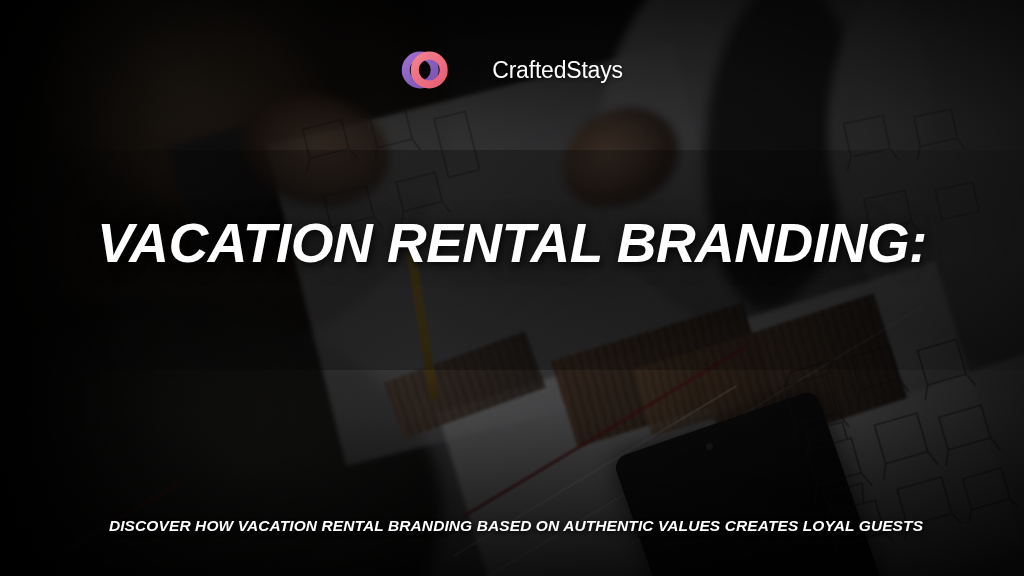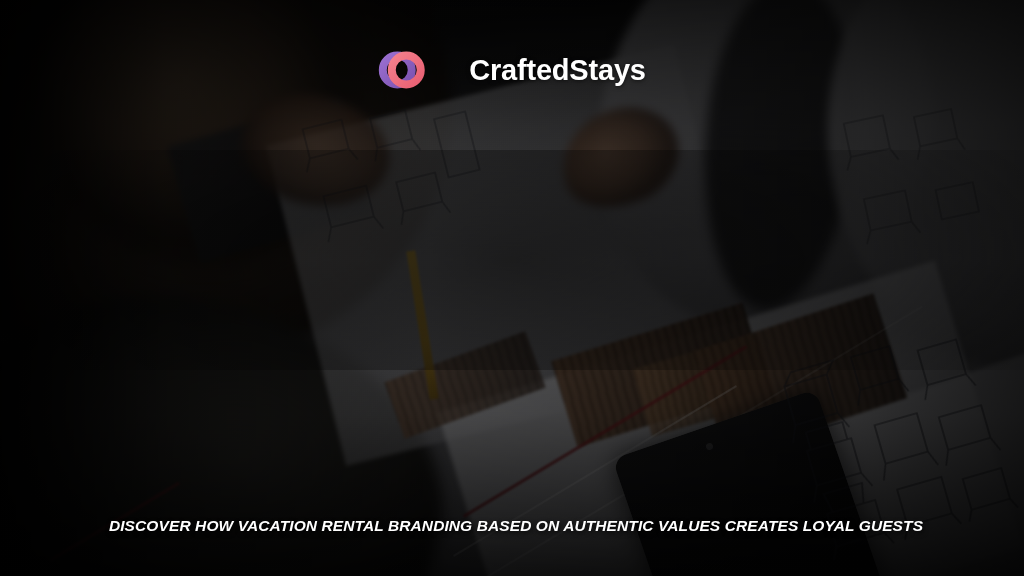--- a/index.html
+++ b/index.html
@@ -274,23 +274,23 @@
     left: 50%;
     transform: translateX(-50%);
     display: flex;
     align-items: center;
     gap: 14px;
     cursor: pointer;
   }
   .logo-mark { width: 48px; height: 48px; display: block; }
   .logo-word {
     color: #ffffff;
-    font-size: 29px;
+    font-size: 23px;
     letter-spacing: -.2px;
-    font-weight: 700;
+    font-weight: 400;
     line-height: 1;
     white-space: nowrap;
     text-shadow: 0 1px 4px rgba(0,0,0,.6);
     margin-left: 29px;
   }
 
   
   .headline {
     position: absolute;
     top: 178px;
@@ -413,20 +413,21 @@
             <stop offset="100%" stop-color="#e85f72"></stop>
           </linearGradient>
         </defs>
         <circle cx="19" cy="24" r="14.5" fill="none" stroke="url(#gBack)" stroke-width="8"></circle>
         <circle cx="28" cy="24" r="14.5" fill="none" stroke="url(#gFront)" stroke-width="8"></circle>
       </svg>
       <span class="logo-word">CraftedStays</span>
     </div>
 
     <h1 class="headline">
+      <span class="hl-line">VACATION RENTAL BRANDING:</span>
     </h1>
 
     <p class="subtitle">
       <span>DISCOVER HOW VACATION RENTAL BRANDING BASED ON AUTHENTIC VALUES CREATES LOYAL GUESTS</span>
       <br>
     </p>
 
   </div>
 </div>
 

